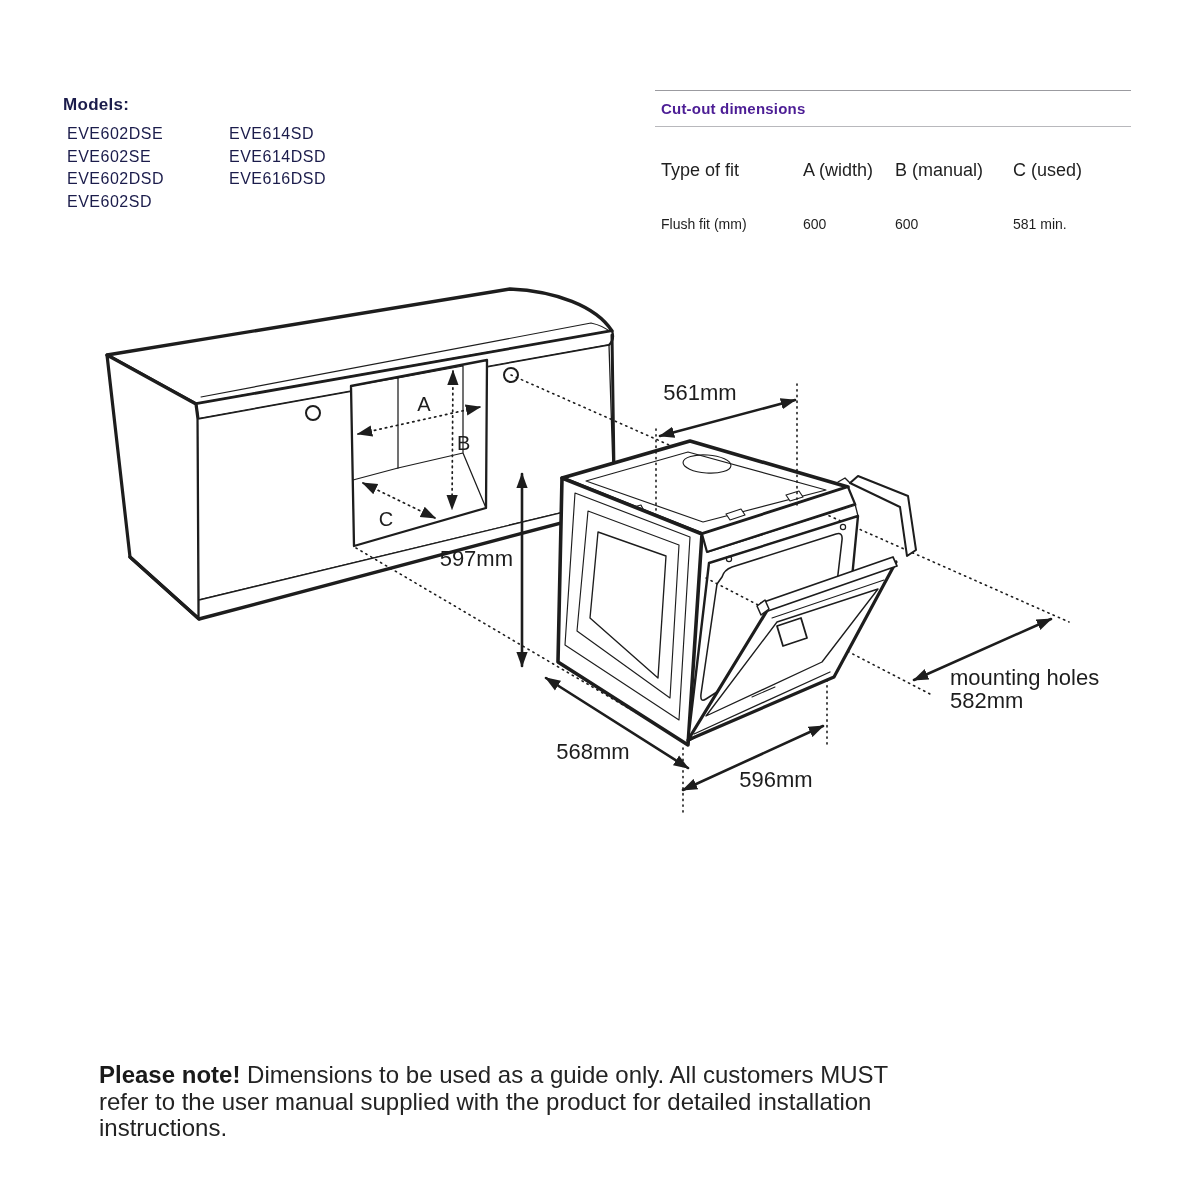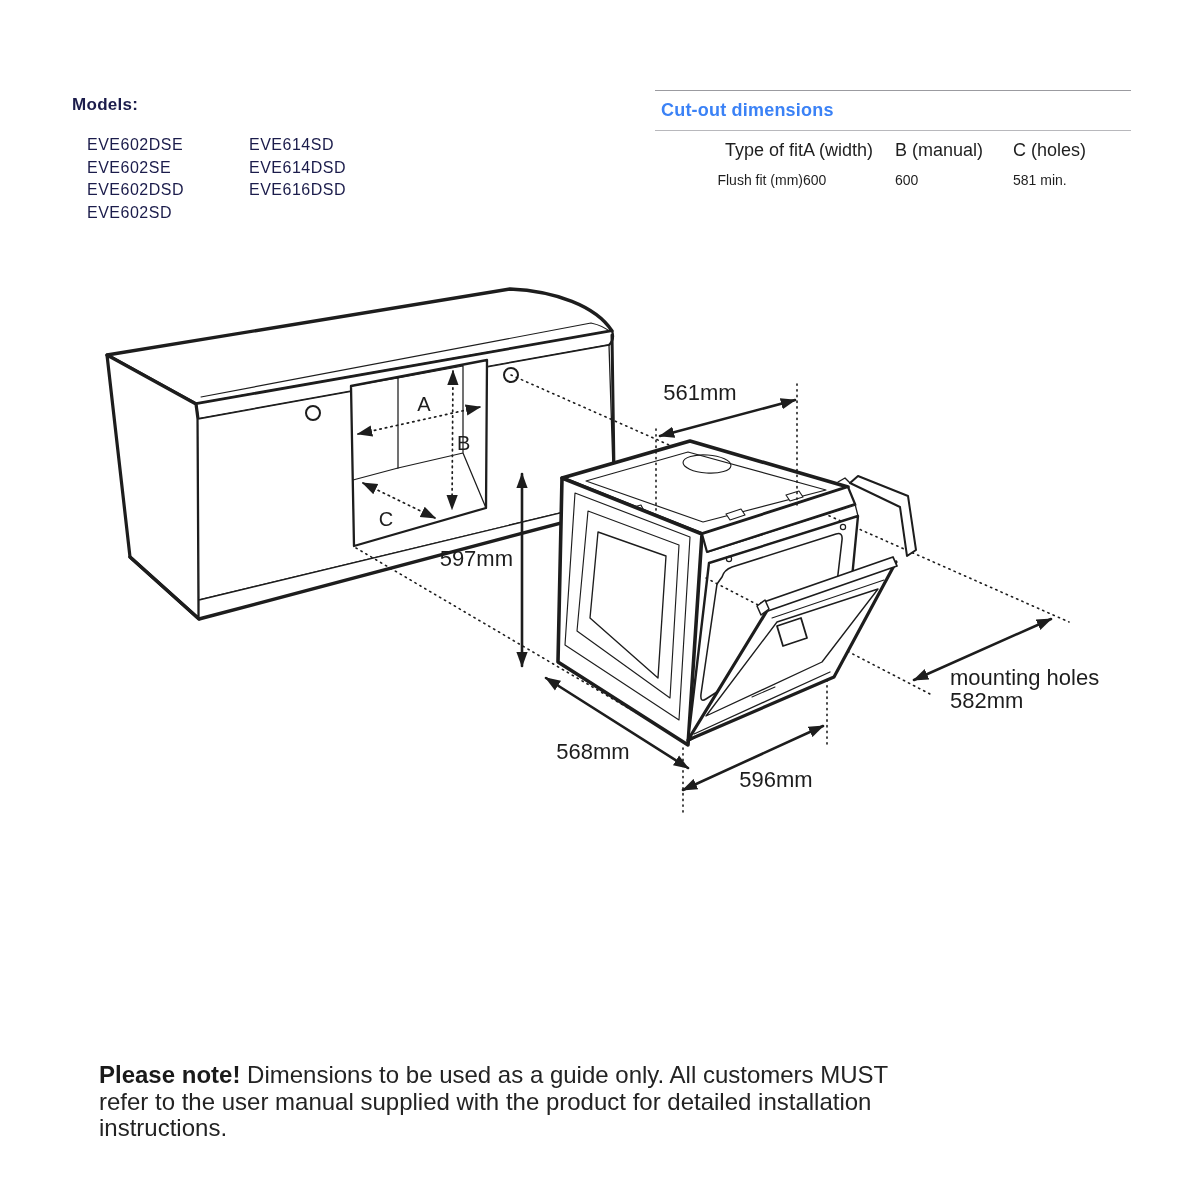--- a/index.html
+++ b/index.html
@@ -1,36 +1,36 @@
 <!DOCTYPE html>
 <html><head>
 <meta charset="utf-8">
 <style>
   html,body{margin:0;padding:0;background:#ffffff;}
   body{width:1191px;height:1191px;position:relative;overflow:hidden;
        font-family:"Liberation Sans", sans-serif;color:#1f1f1f;}
   .abs{position:absolute;}
 
   
-  .models{left:72px;top:95px;width:360px;}
+  .models{left:63px;top:95px;width:360px;}
   .models-heading{font-weight:bold;color:#1b1c4b;font-size:17px;margin:0 0 4px 0;letter-spacing:.3px;}
-  .model-col{position:absolute;top:24px;list-style:none;margin:15px;padding:0;}
+  .model-col{position:absolute;top:24px;list-style:none;margin:4px;padding:0;}
   .model-col.c1{left:0;}
   .model-col.c2{left:162px;}
   .model-col li{font-size:16px;line-height:22.6px;color:#1b1c4b;letter-spacing:.5px;}
 
   
   .ct{left:655px;top:90px;width:476px;}
   .ct-top-rule{border-top:1.5px solid #9b9ba0;}
-  .ct-title{font-weight:bold;color:#3b82f6;font-size:18px;letter-spacing:.2px;padding:9px 0 9px 6px;}
+  .ct-title{font-weight:bold;color:#4c1d95;font-size:15px;letter-spacing:.2px;padding:9px 0 9px 6px;}
   .ct-mid-rule{border-top:1.5px solid #b8b8bc;}
   .ct-row{display:grid;grid-template-columns:148px 92px 118px 118px;align-items:baseline;}
   .ct-row.head{padding-top:9px;font-size:18px;}
   .ct-row.data{padding-top:11px;font-size:14px;}
-  .ct-row span:first-child{padding-left:6px;text-align:right;}
+  .ct-row span:first-child{padding-left:6px;text-align:left;margin-top:24px;}
   .ct-row span{text-align:left;color:#1f1f1f;}
 
   
   .note{left:99px;top:1038px;width:805px;font-size:24px;line-height:26.5px;color:#232323;}
   .note b{color:#1a1a1a;}
 
   
   svg.diagram{left:0;top:0;pointer-events:none;}
   .lbl{font-family:"Liberation Sans",sans-serif;font-size:22px;fill:#1d1d1d;}
   .lbl-abc{font-family:"Liberation Sans",sans-serif;font-size:20px;fill:#1d1d1d;}
@@ -54,21 +54,21 @@
 </div>
 
 <div class="abs ct">
   <div class="ct-top-rule"></div>
   <div class="ct-title">Cut-out dimensions</div>
   <div class="ct-mid-rule"></div>
   <div class="ct-row head">
     <span>Type of fit</span>
     <span>A (width)</span>
     <span>B (manual)</span>
-    <span>C (holes)</span>
+    <span>C (used)</span>
   </div>
   <div class="ct-row data">
     <span>Flush fit (mm)</span>
     <span>600</span>
     <span>600</span>
     <span>581 min.</span>
   </div>
 </div>
 
 <svg class="abs diagram" width="1191" height="1191" viewBox="0 0 1191 1191">

